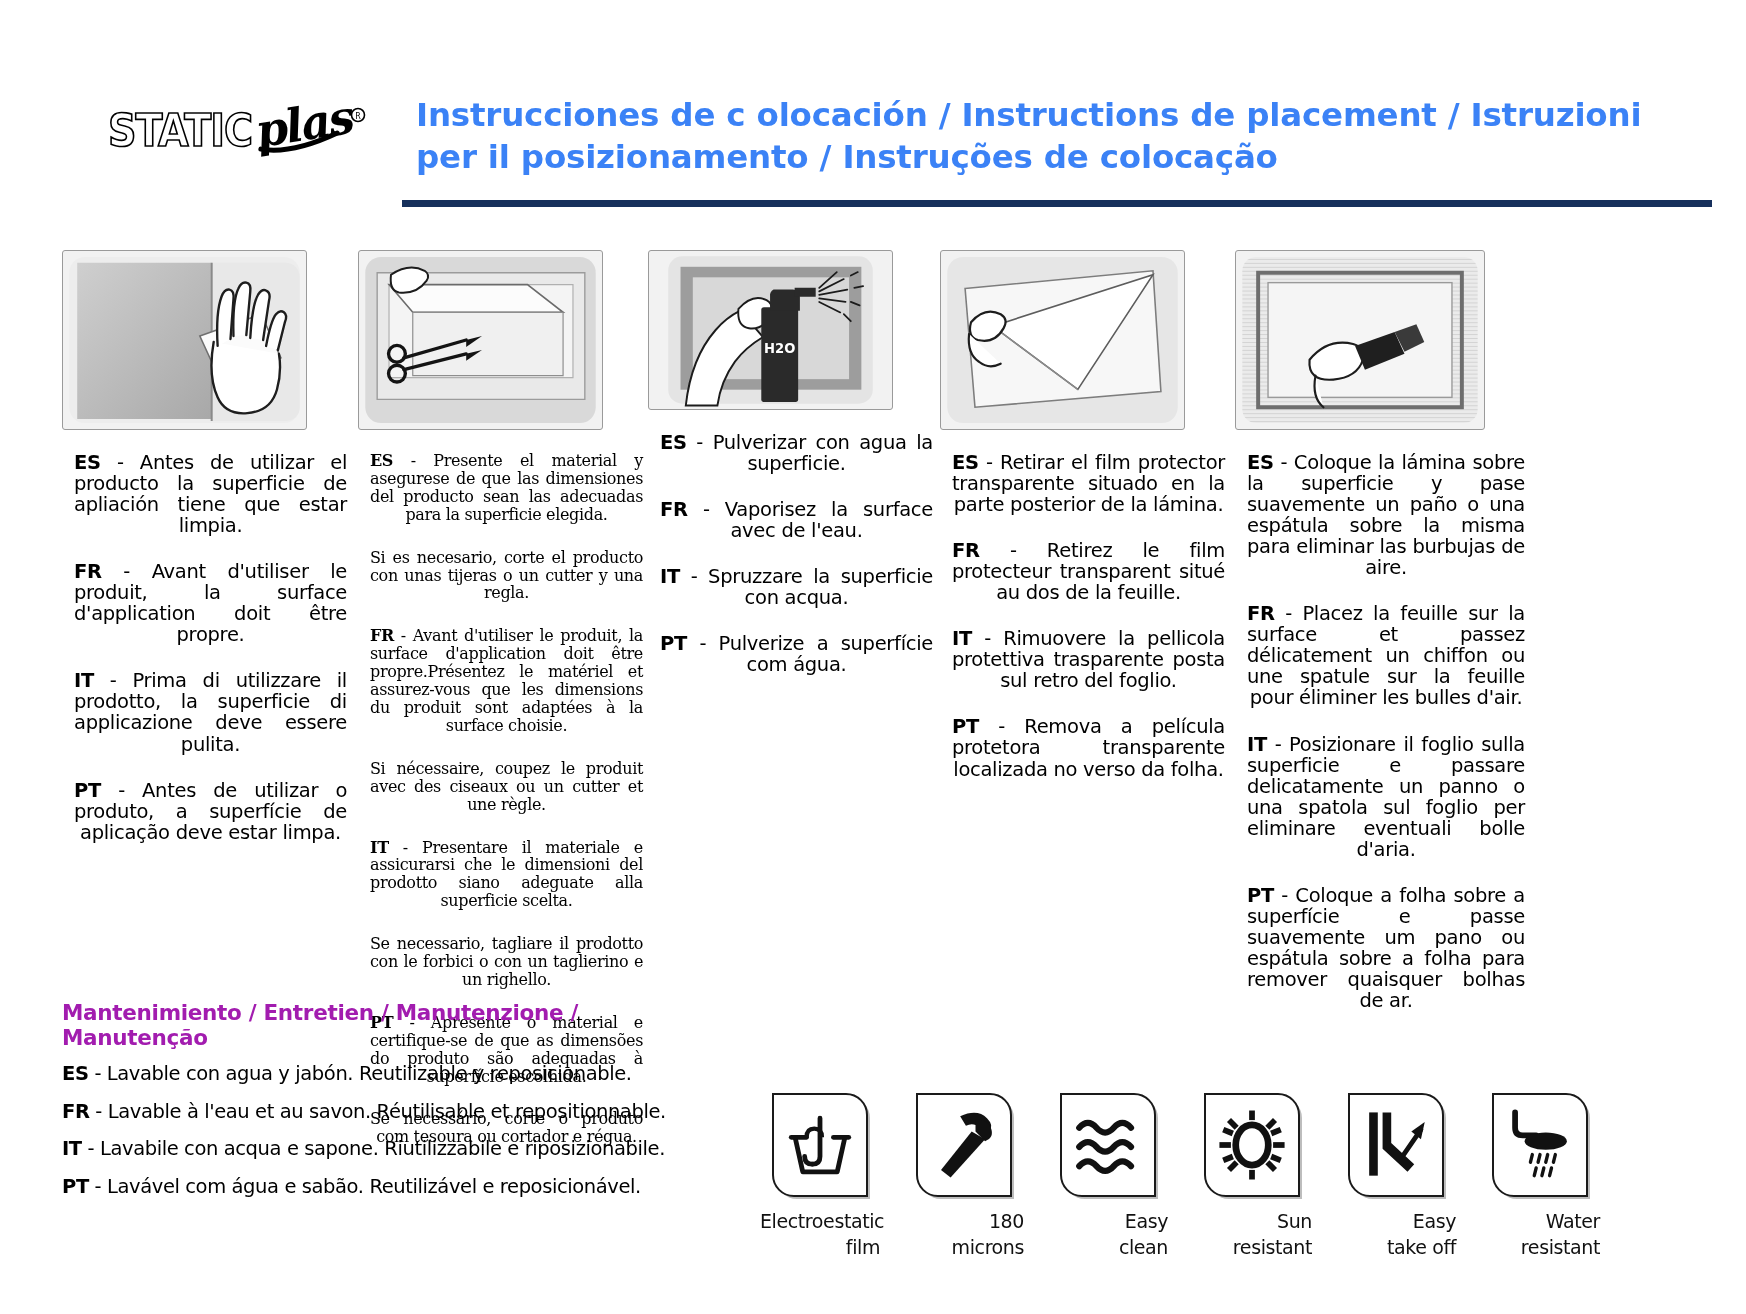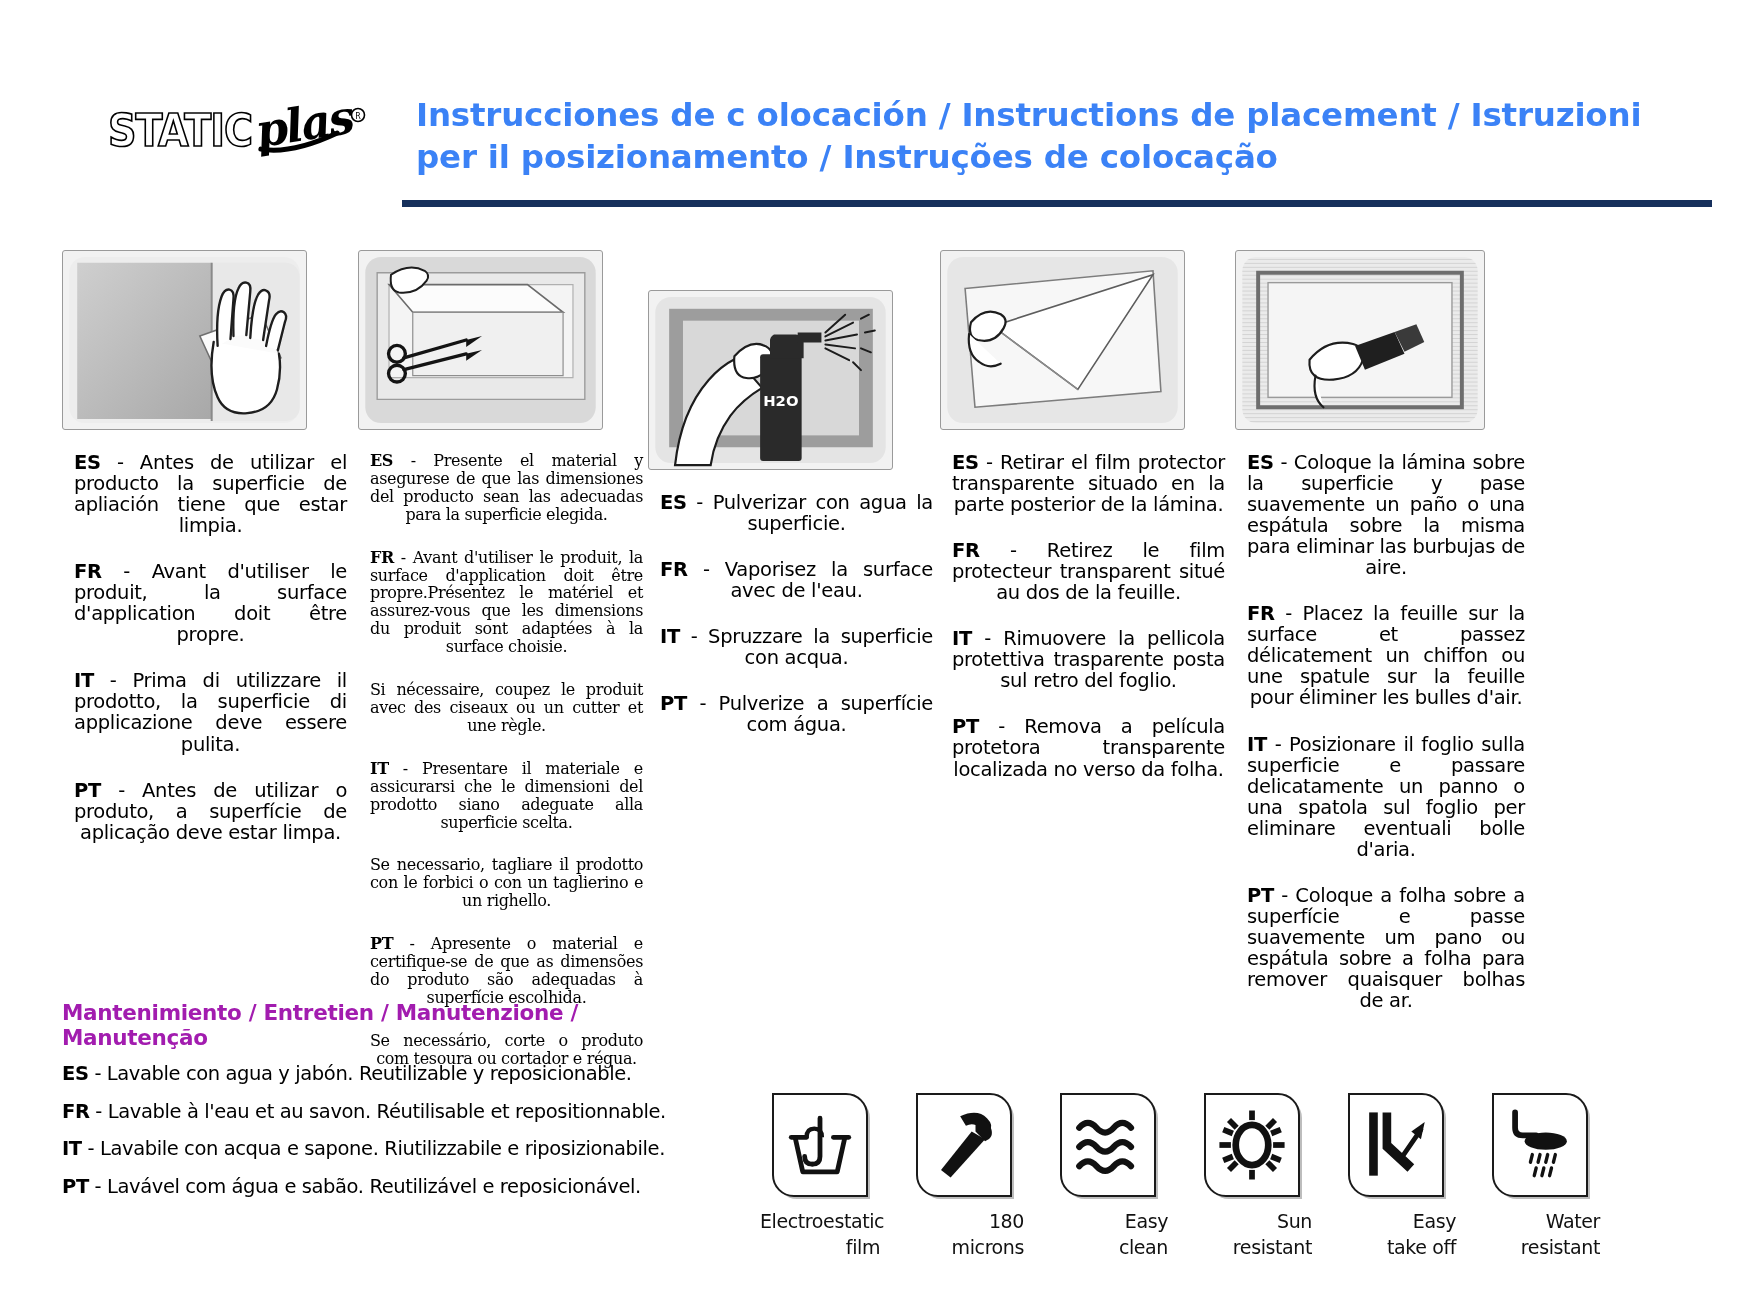--- a/index.html
+++ b/index.html
@@ -216,40 +216,41 @@
           </g>
           <path d="M108 90 L124 86 L108 97 Z" fill="#141414"></path>
           <path d="M108 104 L124 100 L108 111 Z" fill="#141414"></path>
         </svg>
       </div>
       <div class="panel-text cond">
         <p class="blk">
           <b>ES</b>
           <span>- Presente el material y asegurese de que las dimensiones del producto sean las adecuadas para la superficie elegida.</span>
         </p>
+        <p class="blk sub">Si es necesario, corte el producto con unas tijeras o un cutter y una regla.</p>
         <p class="blk">
           <b>FR</b>
           <span>- Avant d'utiliser le produit, la surface d'application doit être propre.Présentez le matériel et assurez-vous que les dimensions du produit sont adaptées à la surface choisie.</span>
         </p>
         <p class="blk sub">Si nécessaire, coupez le produit avec des ciseaux ou un cutter et une règle.</p>
         <p class="blk">
           <b>IT</b>
           <span>- Presentare il materiale e assicurarsi che le dimensioni del prodotto siano adeguate alla superficie scelta.</span>
         </p>
         <p class="blk sub">Se necessario, tagliare il prodotto con le forbici o con un taglierino e un righello.</p>
         <p class="blk">
           <b>PT</b>
           <span>- Apresente o material e certifique-se de que as dimensões do produto são adequadas à superfície escolhida.</span>
         </p>
         <p class="blk sub">Se necessário, corte o produto com tesoura ou cortador e régua.</p>
       </div>
     </div>
 
     <div class="panel" style="left:648px;width:285px;">
-      <div class="panel-img" style="width:245px;height:180px;margin-top:40px;">
+      <div class="panel-img" style="width:245px;height:160px;">
         <svg viewBox="0 0 245 180" xmlns="http://www.w3.org/2000/svg">
           <rect x="6" y="6" width="233" height="168" rx="16" fill="#e4e4e4"></rect>
           <rect x="20" y="18" width="206" height="140" fill="#9d9d9d"></rect>
           <rect x="34" y="30" width="178" height="116" fill="#d8d8d8"></rect>
 
           <path d="M26 176 q6 -54 34 -86 q12 -14 28 -22 l26 30 q-20 12 -32 28 q-16 22 -20 50z" fill="#ffffff" stroke="#1c1c1c" stroke-width="2.2"></path>
 
           <path d="M86 66 q16 -18 32 -10 q10 6 4 18 q-8 16 -24 14 q-14 -2 -12 -22z" fill="#ffffff" stroke="#1c1c1c" stroke-width="2.2"></path>
 
           <rect x="112" y="64" width="42" height="108" fill="#2a2a2a" rx="3"></rect>

